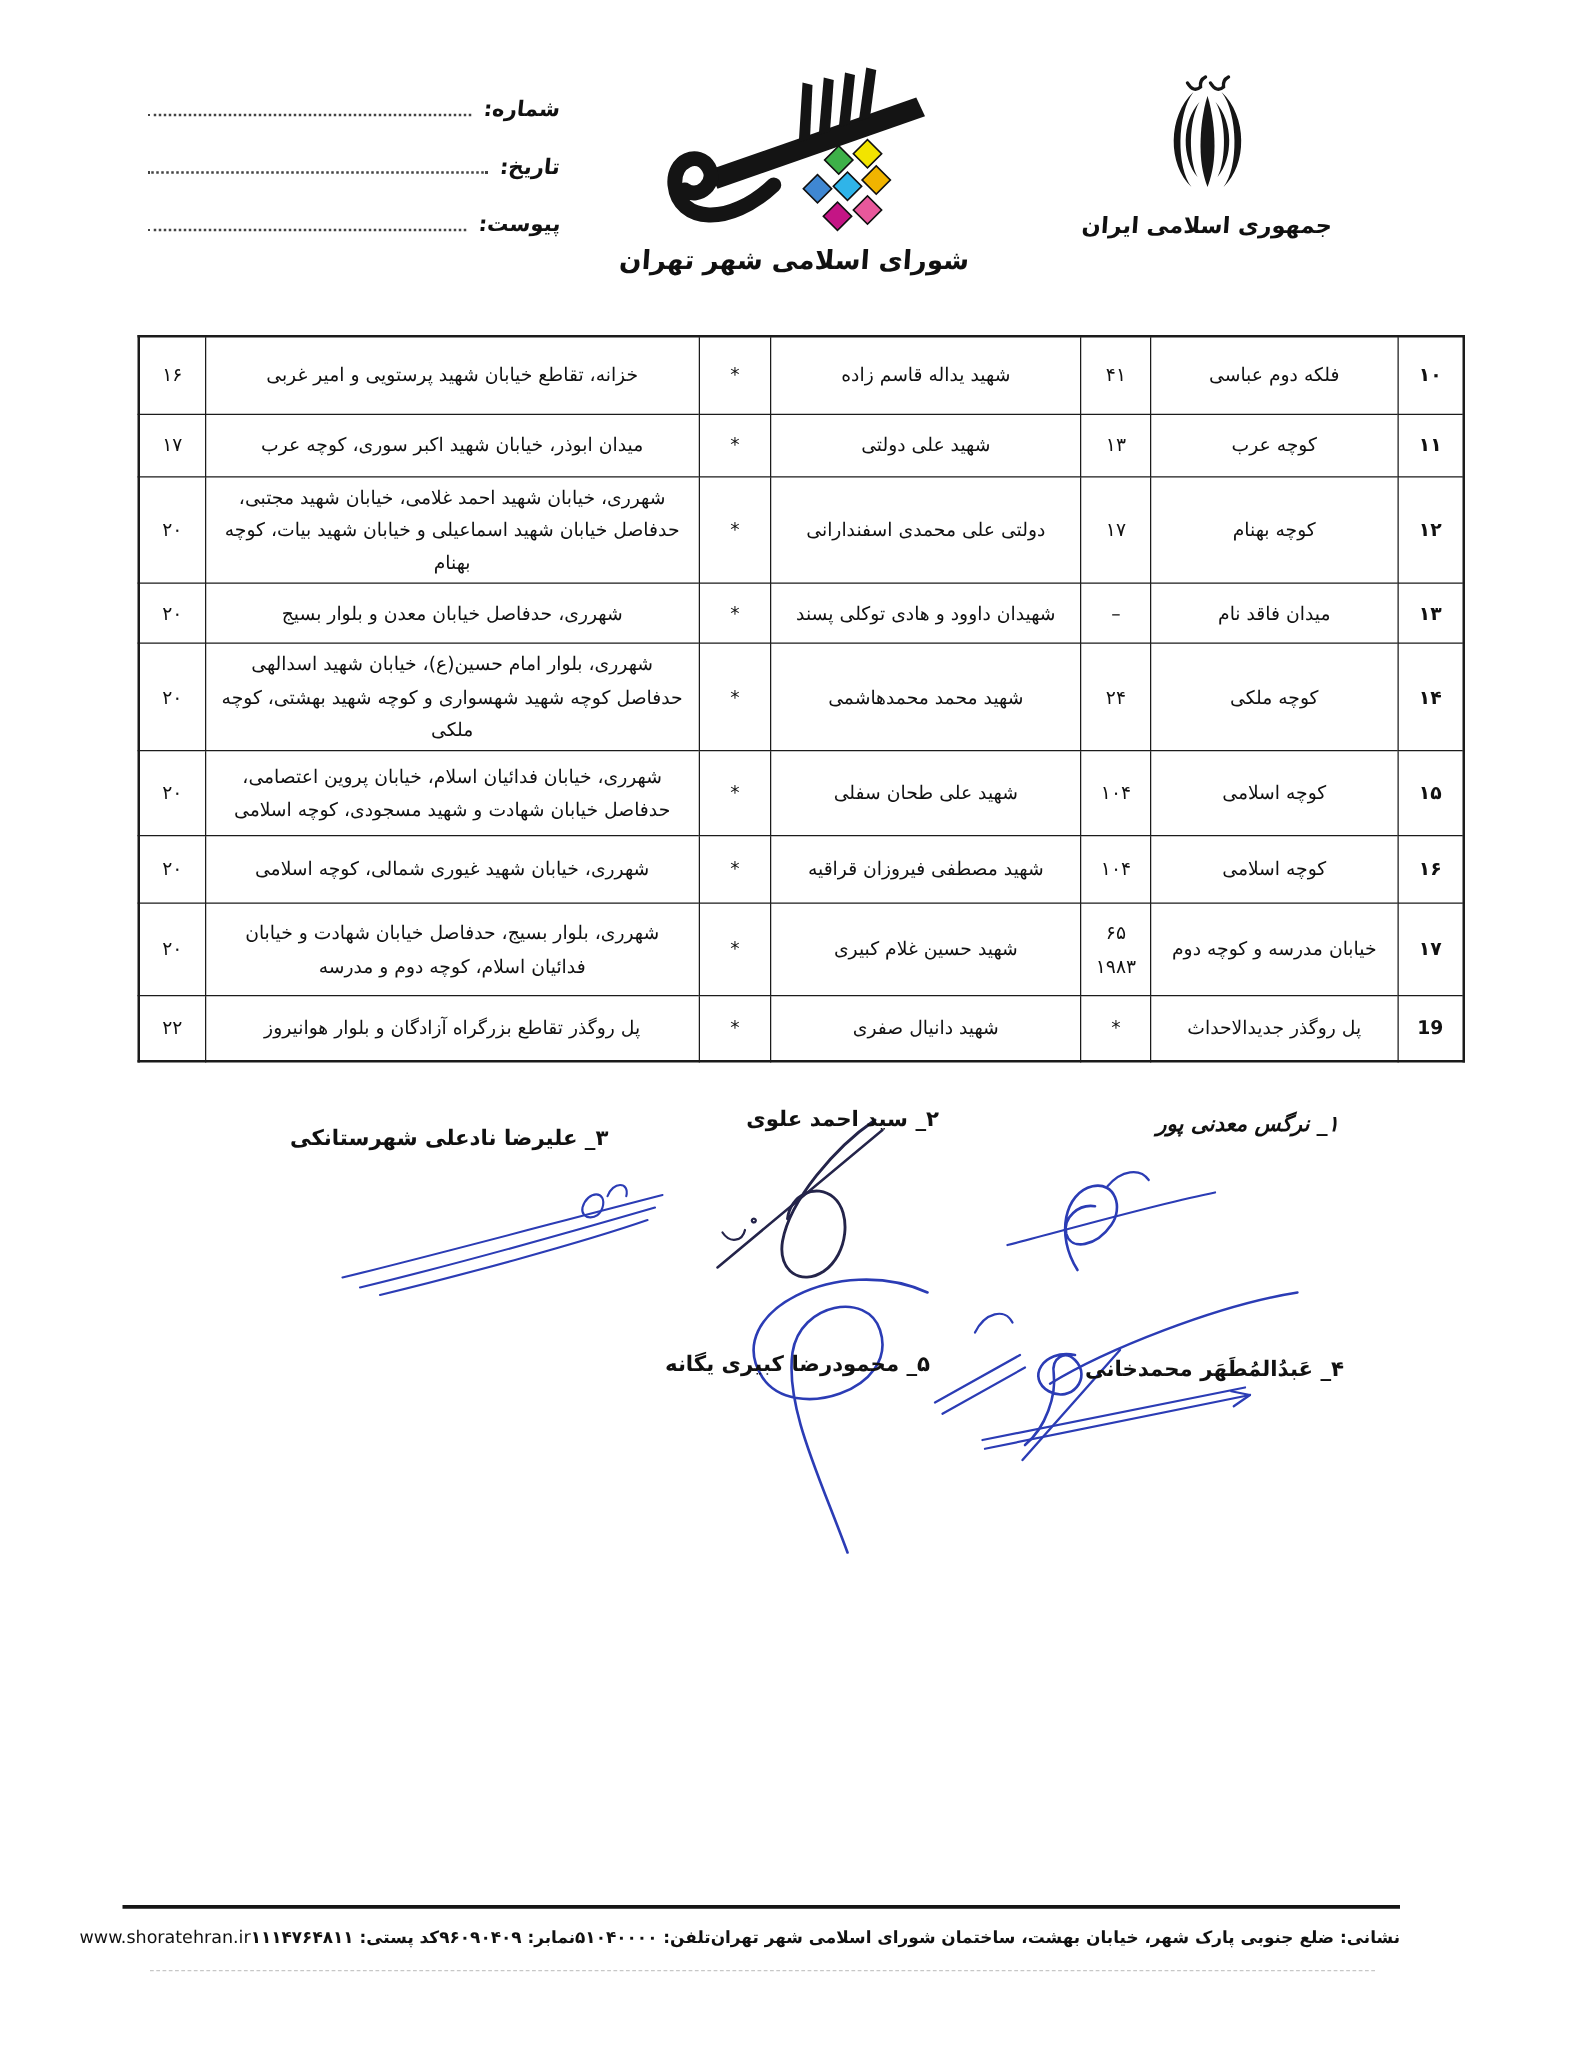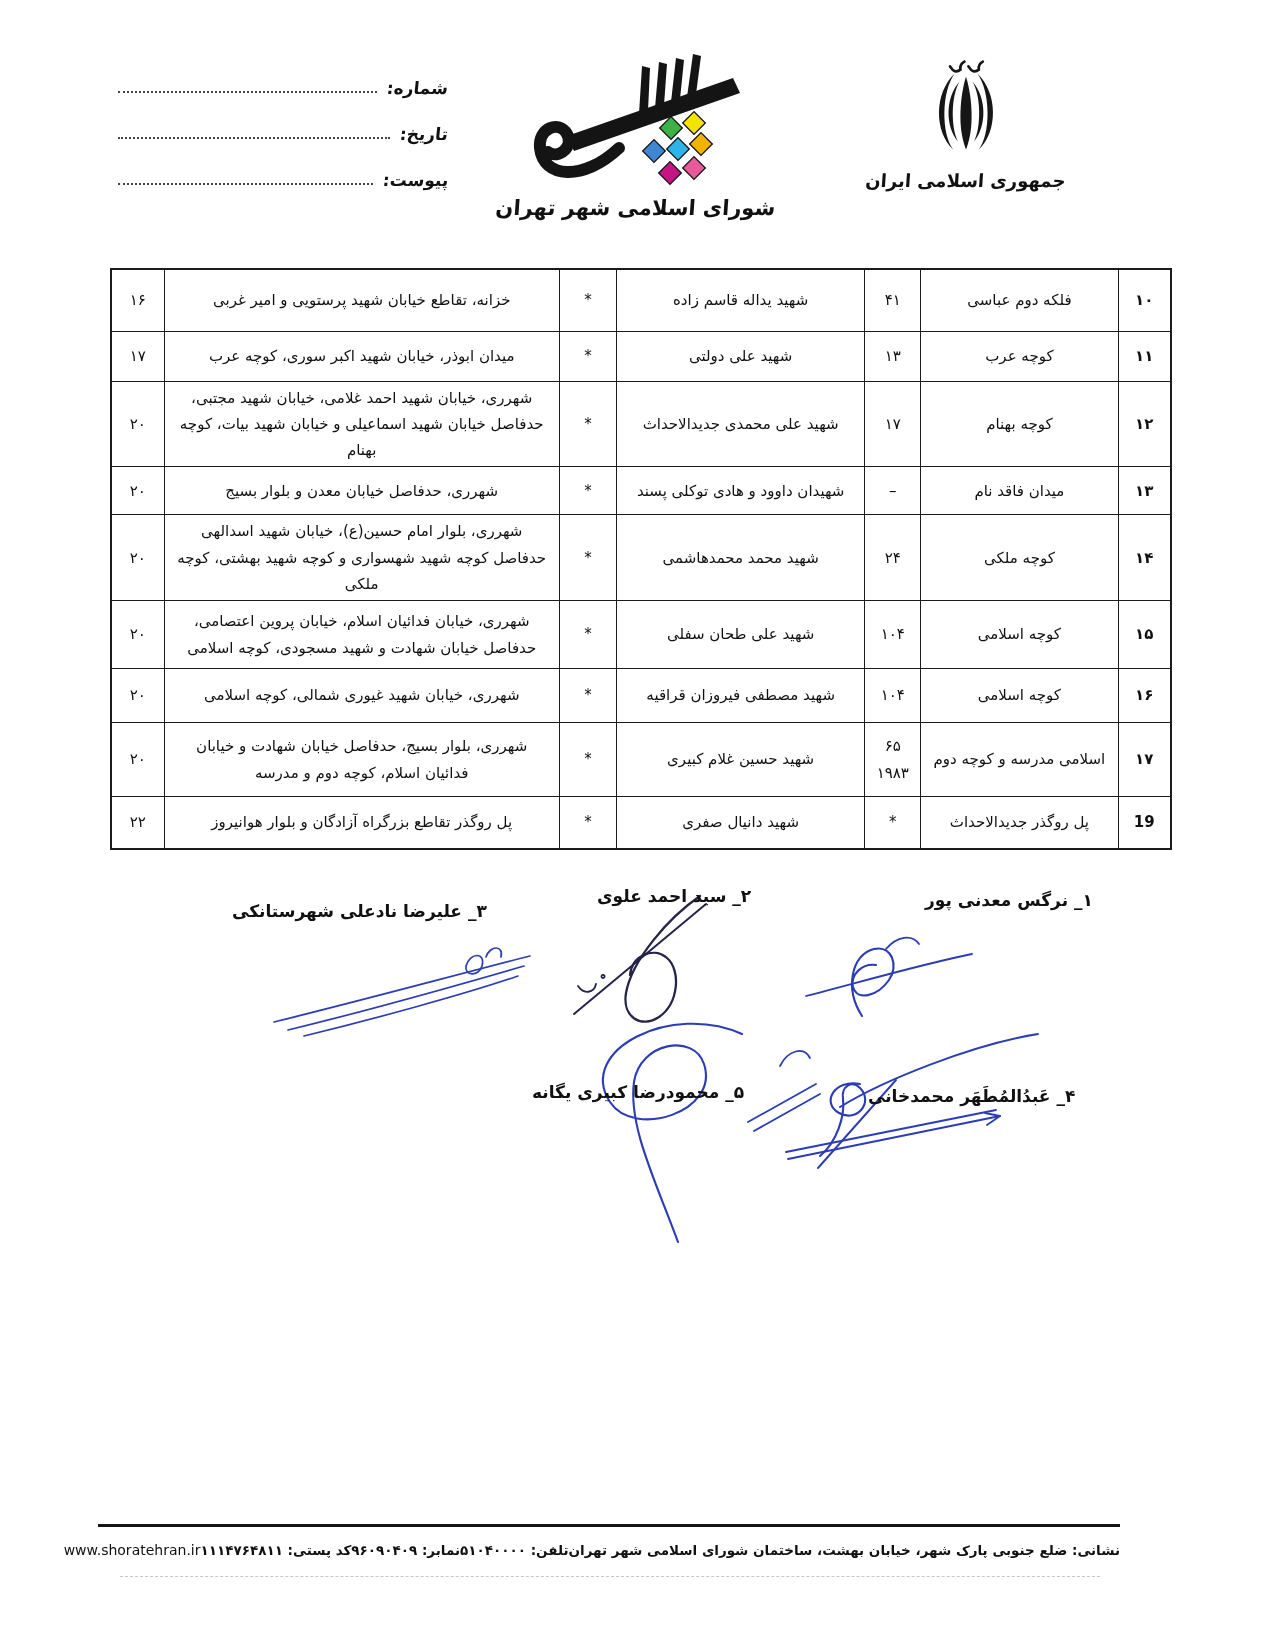--- a/index.html
+++ b/index.html
@@ -123,21 +123,21 @@
           <td class="col-plaque">۱۳</td>
           <td class="col-martyr">شهید علی دولتی</td>
           <td class="col-star">*</td>
           <td class="col-description">میدان ابوذر، خیابان شهید اکبر سوری، کوچه عرب</td>
           <td class="col-district">۱۷</td>
         </tr>
         <tr>
           <td class="col-no">۱۲</td>
           <td class="col-location">کوچه بهنام</td>
           <td class="col-plaque">۱۷</td>
-          <td class="col-martyr">شهید علی محمدی جدیدالاحداث</td>
+          <td class="col-martyr">دولتی علی محمدی اسفندارانی</td>
           <td class="col-star">*</td>
           <td class="col-description">شهرری، خیابان شهید احمد غلامی، خیابان شهید مجتبی، حدفاصل خیابان شهید اسماعیلی و خیابان شهید بیات، کوچه بهنام</td>
           <td class="col-district">۲۰</td>
         </tr>
         <tr>
           <td class="col-no">۱۳</td>
           <td class="col-location">میدان فاقد نام</td>
           <td class="col-plaque">–</td>
           <td class="col-martyr">شهیدان داوود و هادی توکلی پسند</td>
           <td class="col-star">*</td>
@@ -166,41 +166,41 @@
           <td class="col-no">۱۶</td>
           <td class="col-location">کوچه اسلامی</td>
           <td class="col-plaque">۱۰۴</td>
           <td class="col-martyr">شهید مصطفی فیروزان قراقیه</td>
           <td class="col-star">*</td>
           <td class="col-description">شهرری، خیابان شهید غیوری شمالی، کوچه اسلامی</td>
           <td class="col-district">۲۰</td>
         </tr>
         <tr>
           <td class="col-no">۱۷</td>
-          <td class="col-location">اسلامی مدرسه و کوچه دوم</td>
+          <td class="col-location">خیابان مدرسه و کوچه دوم</td>
           <td class="col-plaque">۶۵
 ۱۹۸۳</td>
           <td class="col-martyr">شهید حسین غلام کبیری</td>
           <td class="col-star">*</td>
           <td class="col-description">شهرری، بلوار بسیج، حدفاصل خیابان شهادت و خیابان فدائیان اسلام، کوچه دوم و مدرسه</td>
           <td class="col-district">۲۰</td>
         </tr>
         <tr>
           <td class="col-no">19</td>
           <td class="col-location">پل روگذر جدیدالاحداث</td>
           <td class="col-plaque">*</td>
           <td class="col-martyr">شهید دانیال صفری</td>
           <td class="col-star">*</td>
           <td class="col-description">پل روگذر تقاطع بزرگراه آزادگان و بلوار هوانیروز</td>
           <td class="col-district">۲۲</td>
         </tr>
       </tbody>
   </table>
 
-  <div class="signame" style="left:925px;top:890px;">۱_ نرگس معدنی پور</div>
+  <div class="signame" style="left:925px;top:890px;font-style:italic;">۱_ نرگس معدنی پور</div>
   <div class="signame" style="left:597px;top:886px;">۲_ سید احمد علوی</div>
   <div class="signame" style="left:232px;top:901px;">۳_ علیرضا نادعلی شهرستانکی</div>
   <div class="signame" style="left:868px;top:1086px;">۴_ عَبدُالمُطَهَر محمدخانی</div>
   <div class="signame" style="left:532px;top:1082px;">۵_ محمودرضا کبیری یگانه</div>
 
   <svg class="sig" style="left:800px;top:916px;" width="180" height="118" viewBox="0 0 180 118">
     <path d="M6 80 C46 70 122 48 172 38" stroke-width="1.8" stroke="#2b3cb5"></path>
     <path d="M62 100 C44 72 52 38 74 33 C92 29 99 50 89 64 C77 81 57 85 53 71 C50 58 63 47 76 49" stroke-width="2.1" stroke="#2b3cb5"></path>
     <path d="M86 33 C97 20 112 18 119 28" stroke-width="1.8" stroke="#2b3cb5"></path>
   </svg>

